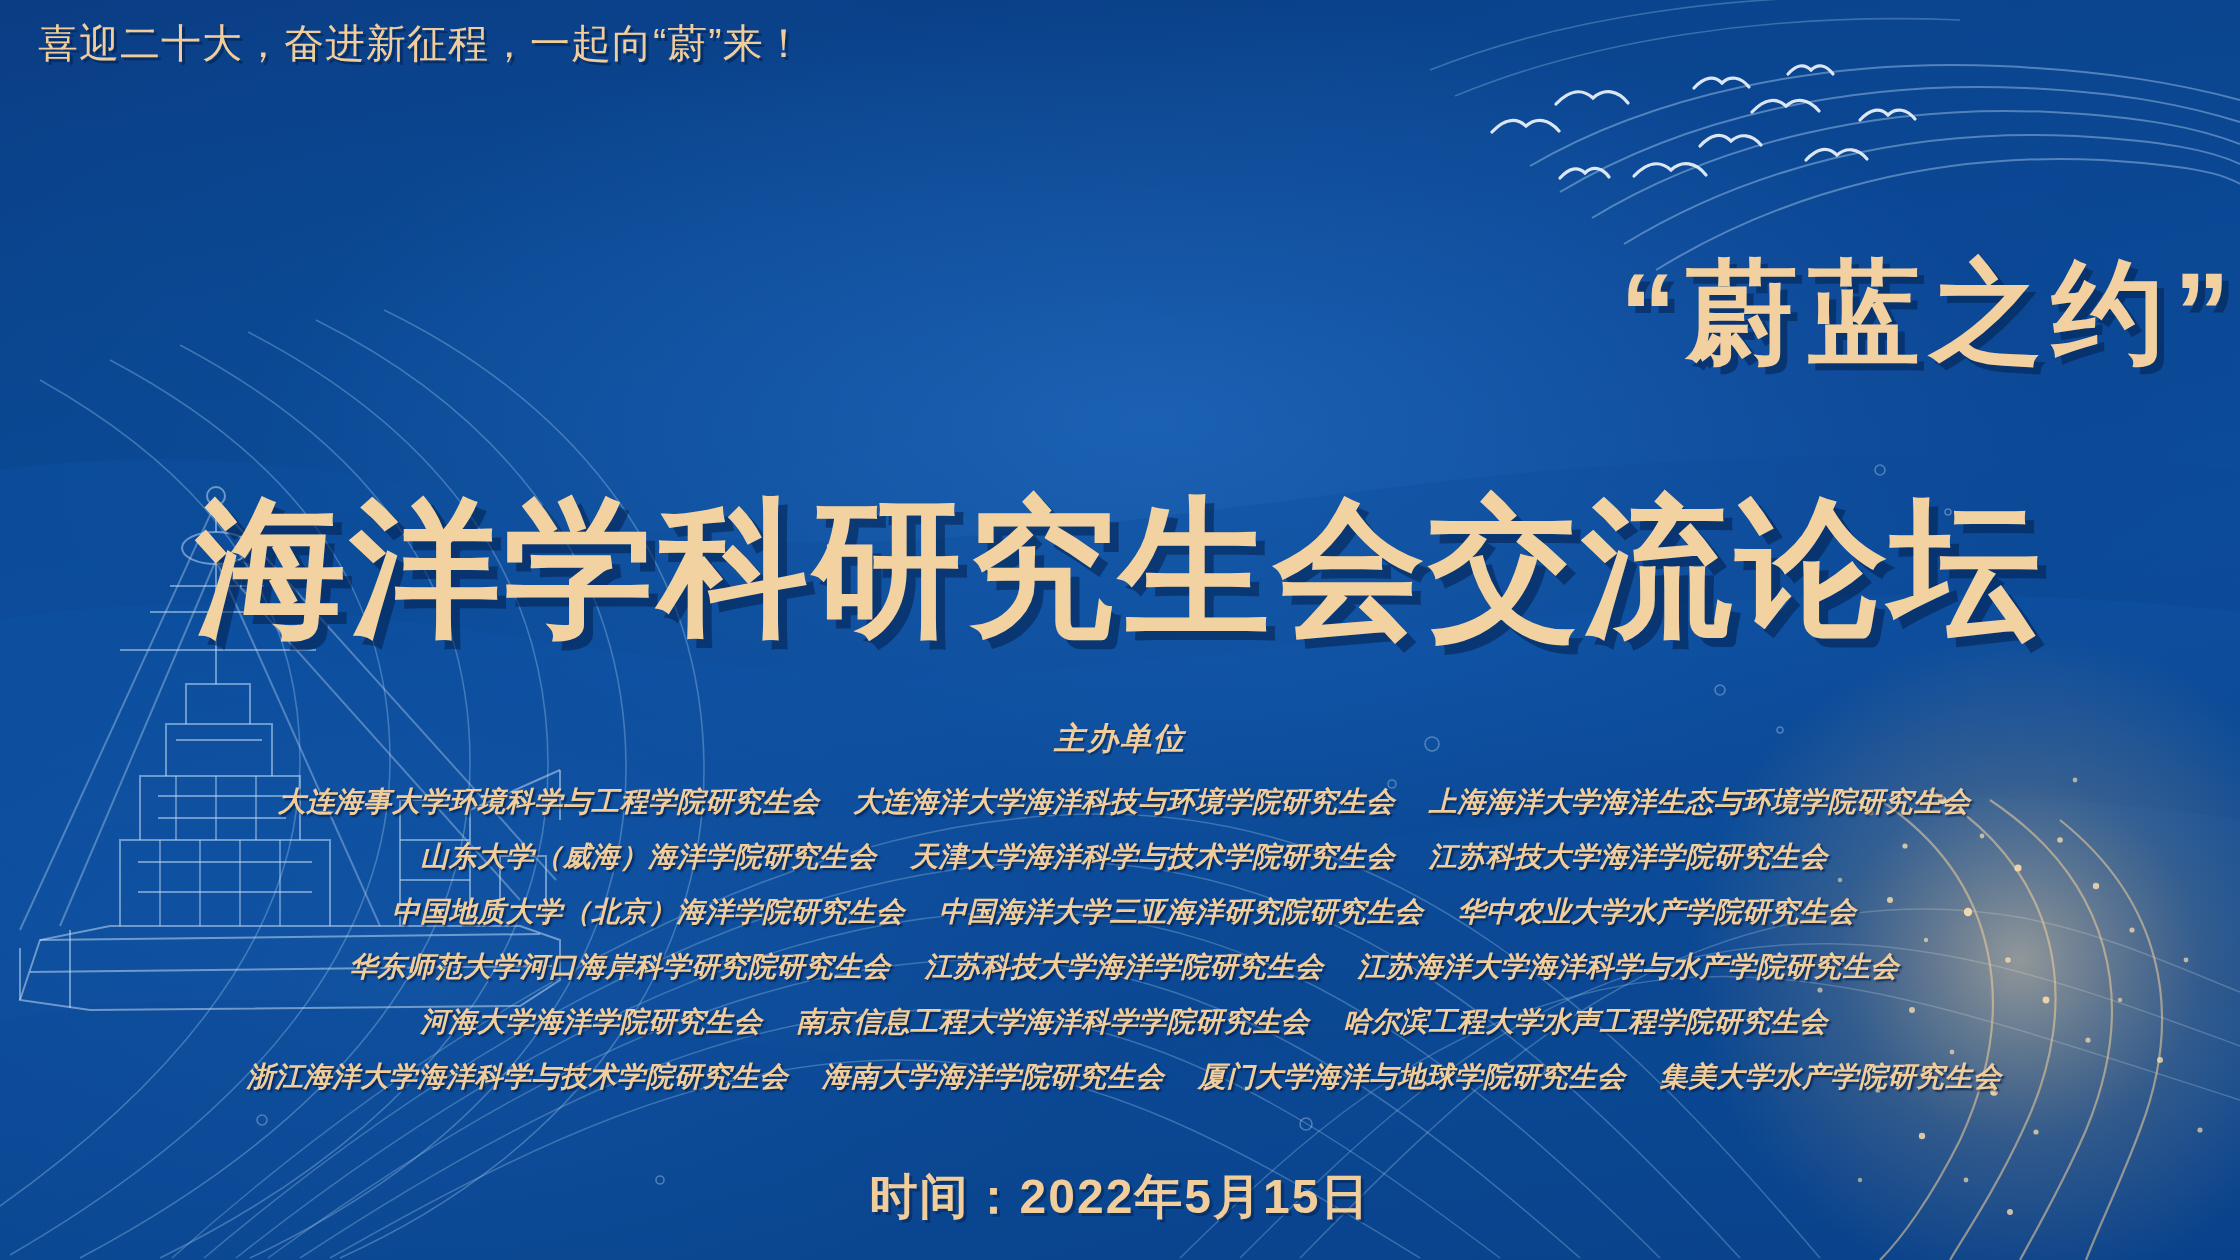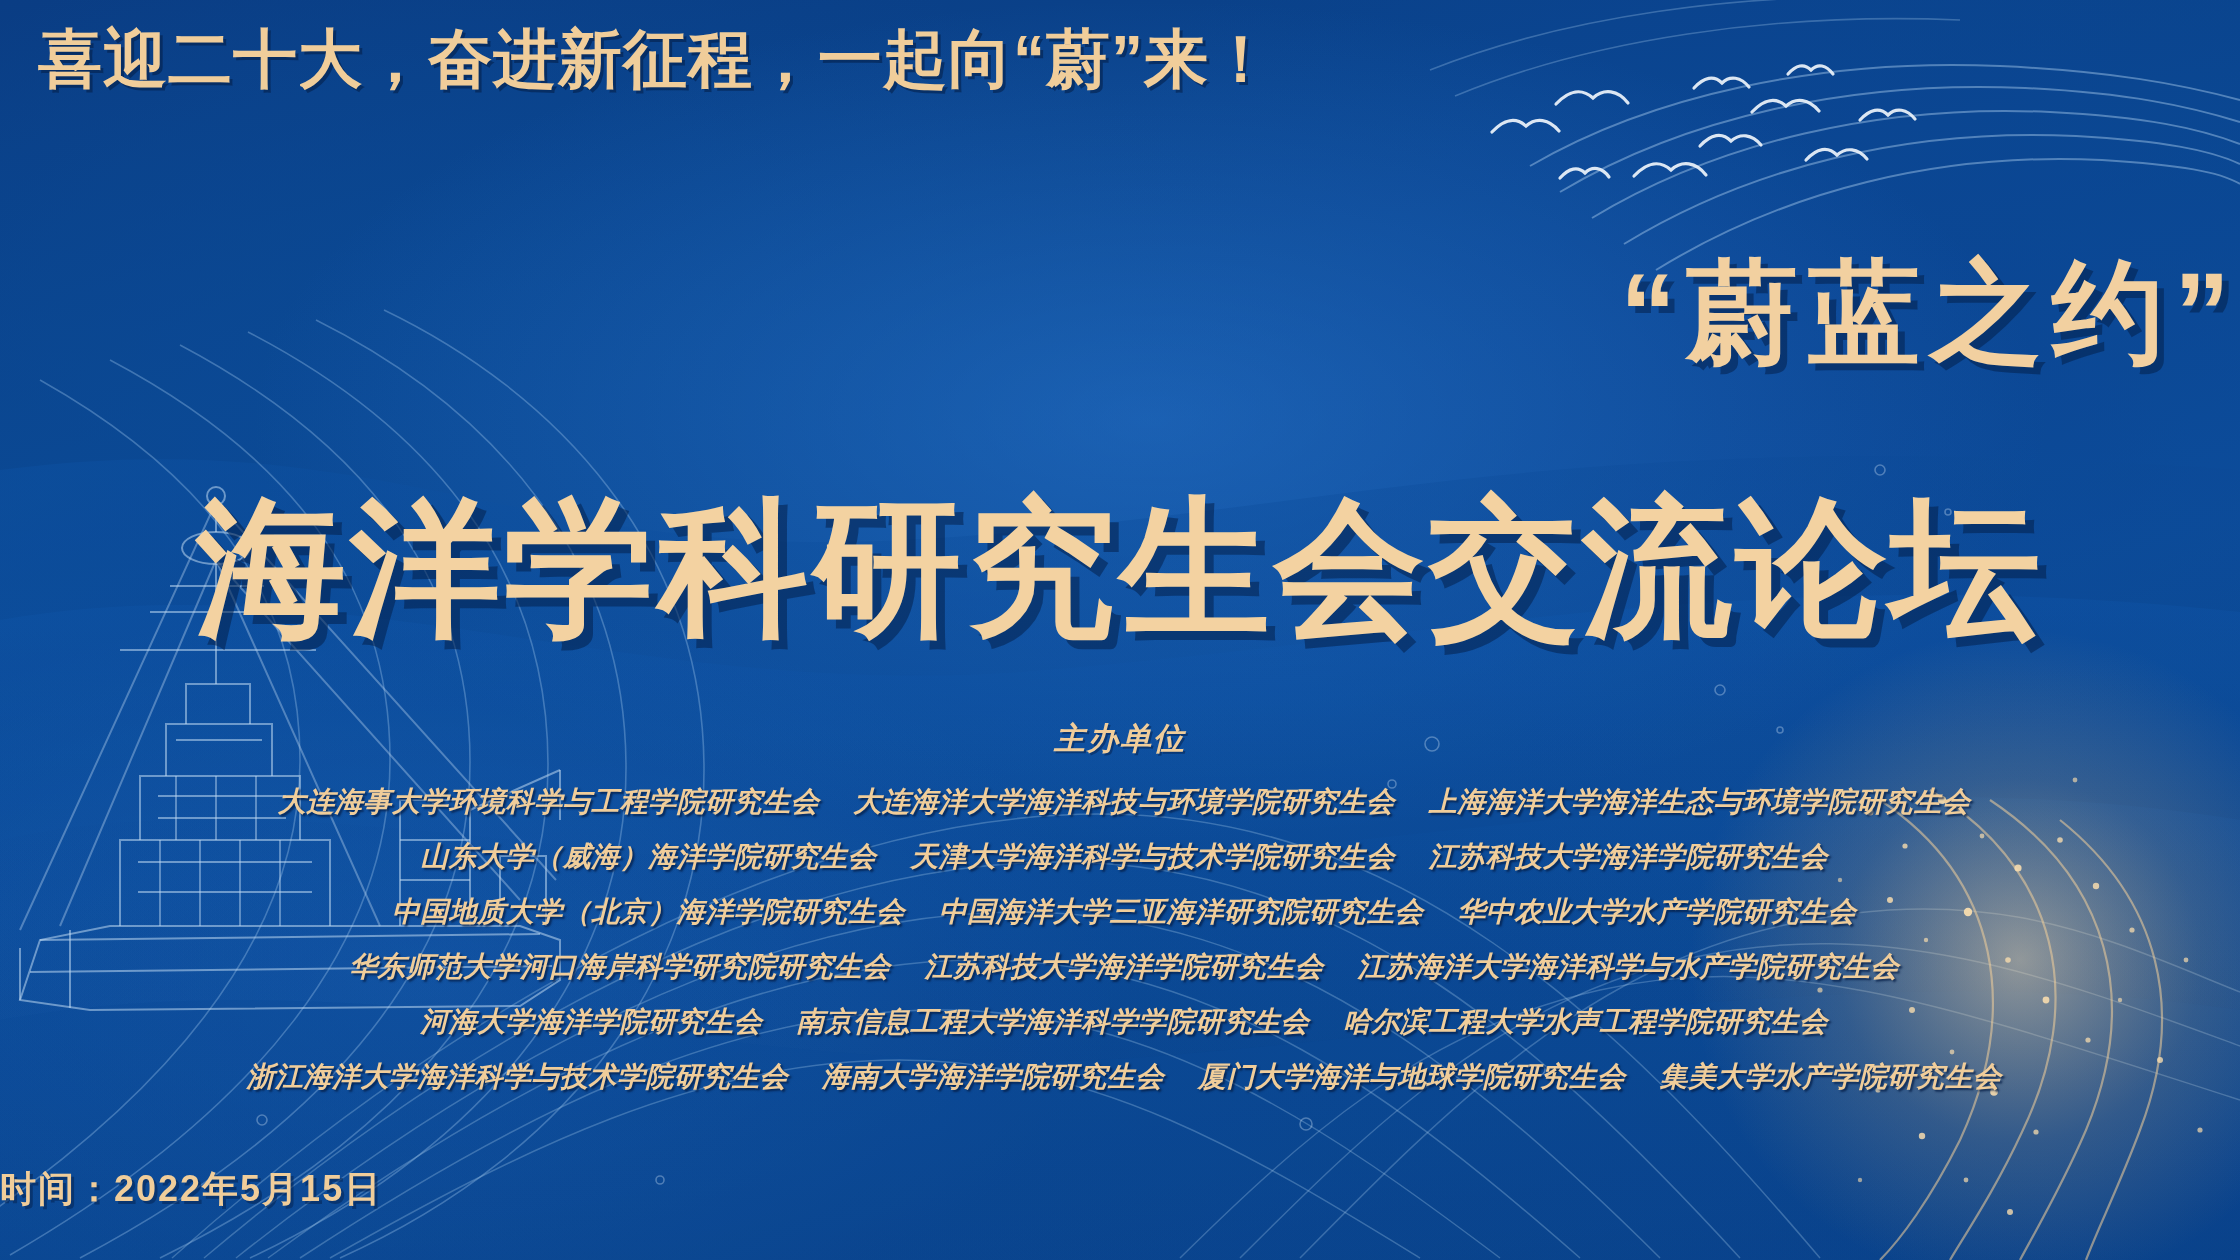--- a/index.html
+++ b/index.html
@@ -18,21 +18,21 @@
       radial-gradient(ellipse 1400px 900px at 22% 38%, #0b4a96 0%, rgba(11,74,150,0) 62%),
       radial-gradient(ellipse 1200px 800px at 78% 25%, #0b4694 0%, rgba(11,70,148,0) 60%),
       linear-gradient(170deg, #0a3d84 0%, #0a4690 28%, #0c4e9d 55%, #0a468f 78%, #093b7f 100%);
   }
 
   
   .bg-svg { position:absolute; inset:0; width:2240px; height:1260px; pointer-events:none; }
 
   #slogan {
     position:absolute; left:38px; top:16px;
-    font-size:64px; font-weight:bold; letter-spacing:1px;
+    font-size:40px; font-weight:normal; letter-spacing:1px;
     color:#f0cd9a;
     text-shadow:3px 3px 0 rgba(3,30,70,.55);
     white-space:nowrap;
   }
 
   #subtitle {
     position:absolute; left:0; right:0; top:238px;
     text-align:right;
     font-size:112px; font-weight:bold; letter-spacing:10px;
     color:#f2d0a0;
@@ -63,21 +63,22 @@
     font-size:28px; font-weight:bold; color:#f0cd9a;
     letter-spacing:.5px; line-height:55px;
     white-space:nowrap;
     text-shadow:2px 2px 2px rgba(4,28,68,.75);
     padding-left:8px;
   }
   .org-row .sep { display:inline-block; width:34px; }
 
   #date-line {
     position:absolute; left:0; right:0; top:1165px;
-    font-size:36px; font-weight:bold; color:#f0cd9a;
+    text-align:center;
+    font-size:48px; font-weight:bold; color:#f0cd9a;
     letter-spacing:2px;
     text-shadow:3px 3px 0 rgba(4,32,76,.5);
     white-space:nowrap;
   }
 </style>
 </head>
 <body>
 
 <div id="poster">
 

